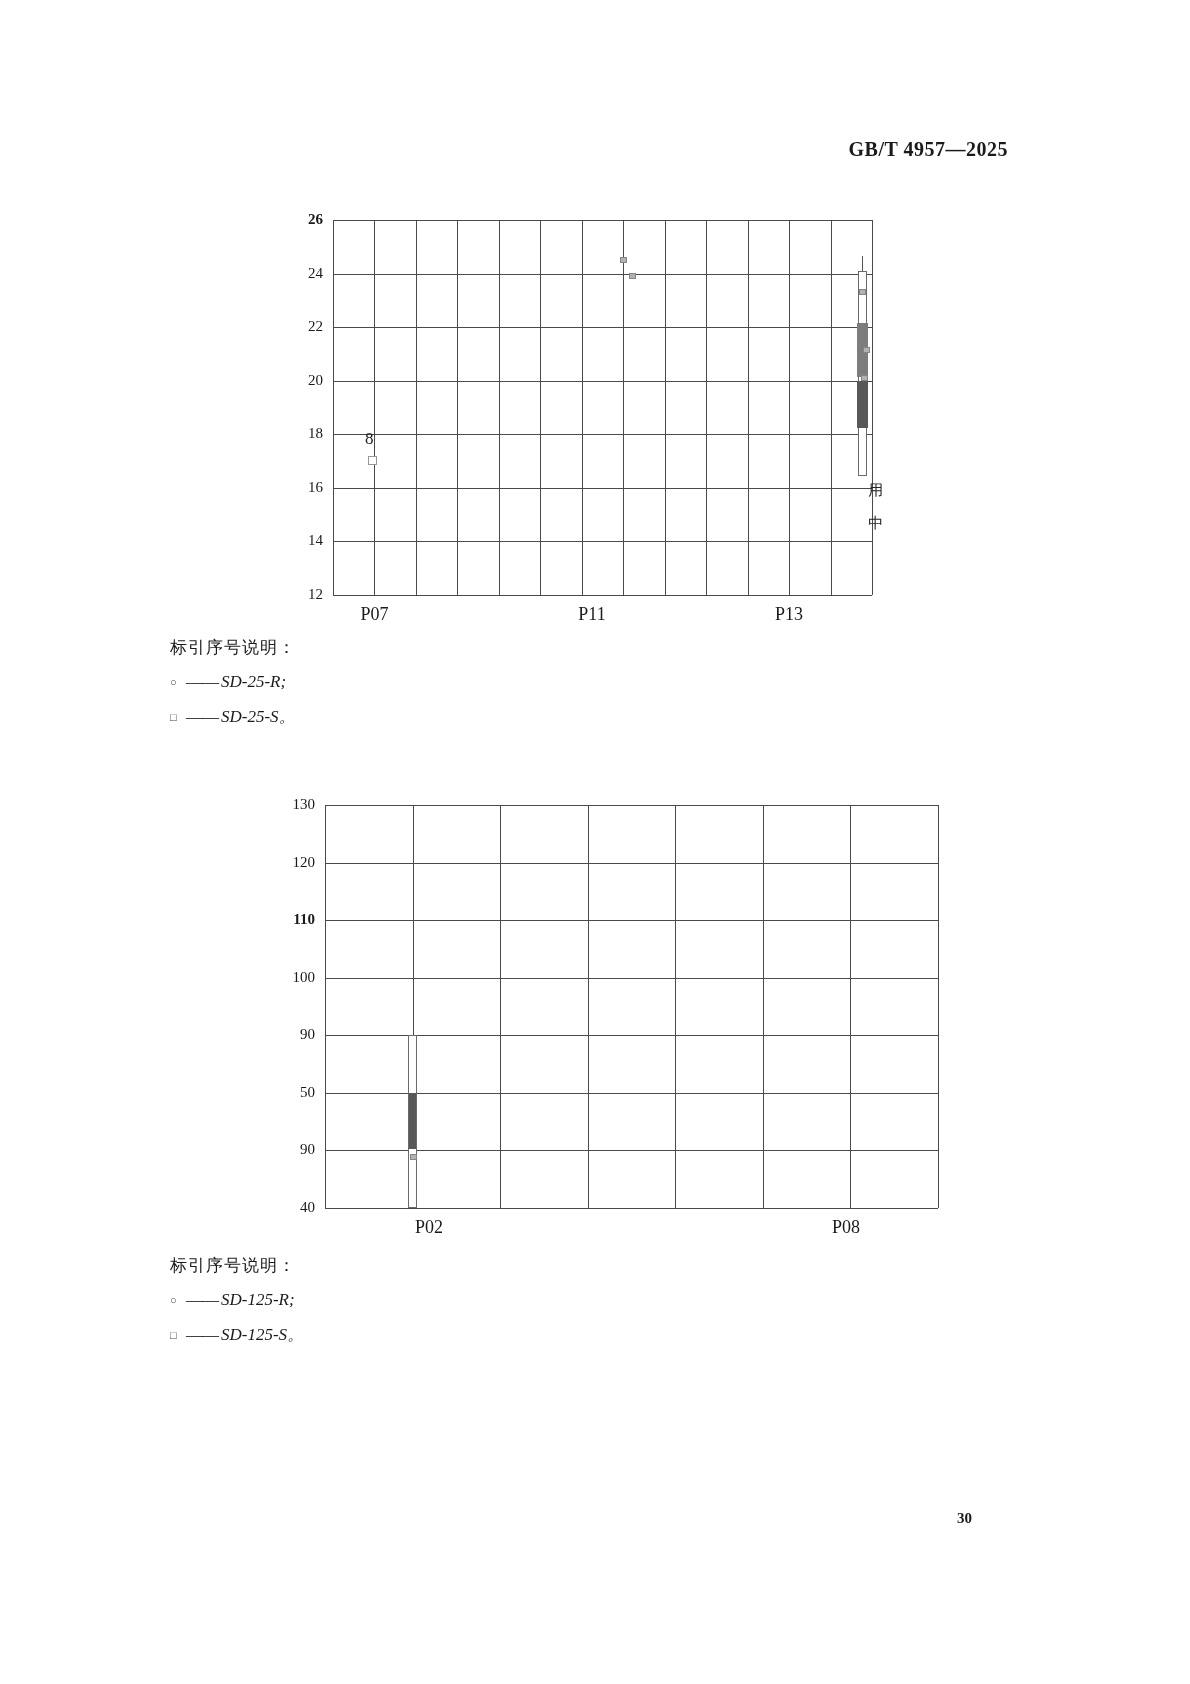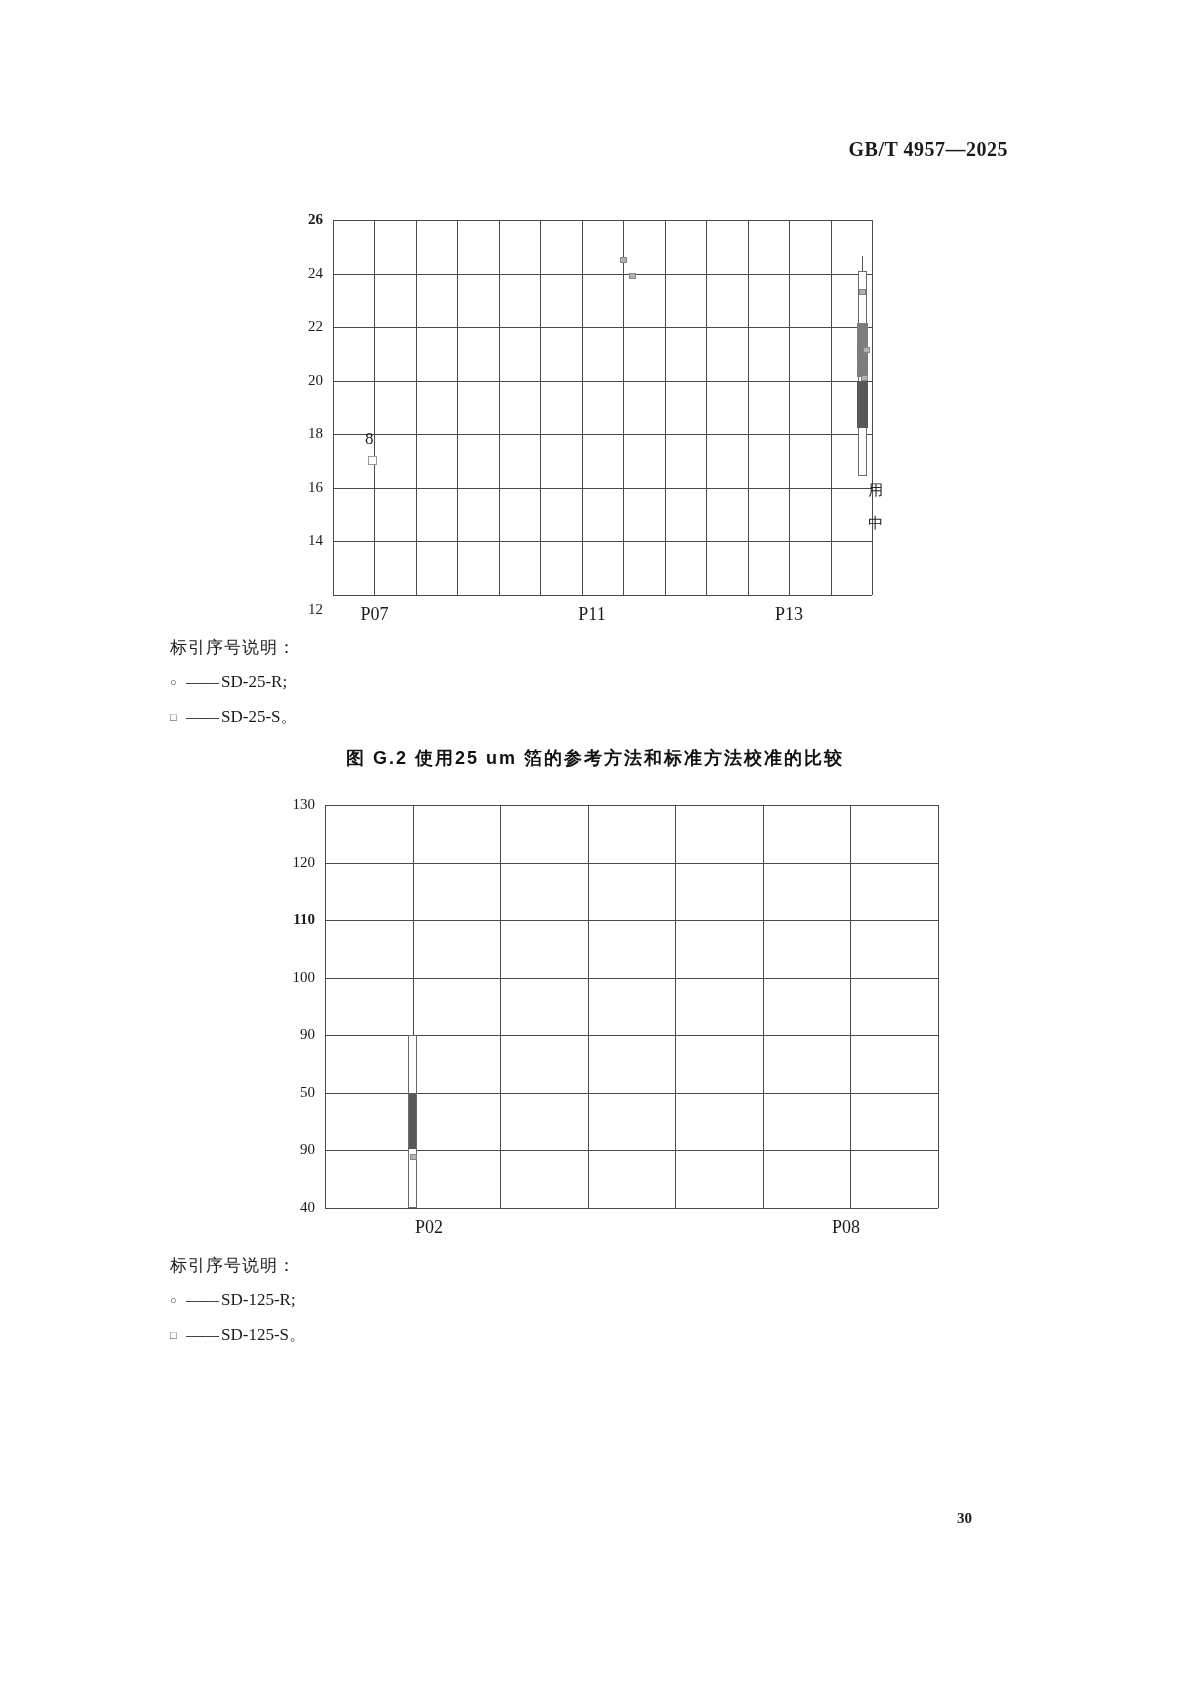--- a/index.html
+++ b/index.html
@@ -15,21 +15,21 @@
   .mark-square{position:absolute;width:9px;height:9px;border:1px solid #979797;background:#fff;box-sizing:border-box;}
   .mark-tiny{position:absolute;width:7px;height:6px;background:#b2b2b2;border:1px solid #858585;box-sizing:border-box;}
   .mark-box{position:absolute;background:#fff;border:1px solid #6a6a6a;box-sizing:border-box;}
   .mark-bar{position:absolute;}
   .mark-vline{position:absolute;width:1px;background:#555;}
   .legend{position:absolute;left:170px;font-size:17px;}
   .legend-title{margin-bottom:13px;letter-spacing:1px;}
   .legend-row{display:flex;align-items:center;margin-bottom:13px;}
   .sym{display:inline-block;width:16px;font-size:11px;color:#3d3d3d;}
   .dash{letter-spacing:-1px;}
-  .lab{margin-left:3px;}
+  .lab{margin-left:3px;font-style:italic;}
   .caption{position:absolute;left:0;width:100%;text-align:center;
            font-family:"Liberation Sans","DejaVu Sans",sans-serif;
            font-weight:bold;font-size:18px;letter-spacing:2px;color:#111;}
   .pagenum{position:absolute;top:1510px;right:218px;font-size:15px;font-weight:bold;}
 </style>
 </head>
 <body>
 
 <div class="page">
 
@@ -44,21 +44,21 @@
       <div class="ytick" style="left: -52px; top: 98.1429px;">22</div>
       <div class="hline" style="top: 160.714px; width: 539px;"></div>
       <div class="ytick" style="left: -52px; top: 151.714px;">20</div>
       <div class="hline" style="top: 214.286px; width: 539px;"></div>
       <div class="ytick" style="left: -52px; top: 205.286px;">18</div>
       <div class="hline" style="top: 267.857px; width: 539px;"></div>
       <div class="ytick" style="left: -52px; top: 258.857px;">16</div>
       <div class="hline" style="top: 321.429px; width: 539px;"></div>
       <div class="ytick" style="left: -52px; top: 312.429px;">14</div>
       <div class="hline" style="top: 375px; width: 539px;"></div>
-      <div class="ytick" style="left: -52px; top: 366px; margin-top: 15px;">12</div>
+      <div class="ytick" style="left: -52px; top: 366px;">12</div>
       <div class="vline" style="left: 0px; height: 375px;"></div>
       <div class="vline" style="left: 41.4615px; height: 375px;"></div>
       <div class="vline" style="left: 82.9231px; height: 375px;"></div>
       <div class="vline" style="left: 124.385px; height: 375px;"></div>
       <div class="vline" style="left: 165.846px; height: 375px;"></div>
       <div class="vline" style="left: 207.308px; height: 375px;"></div>
       <div class="vline" style="left: 248.769px; height: 375px;"></div>
       <div class="vline" style="left: 290.231px; height: 375px;"></div>
       <div class="vline" style="left: 331.692px; height: 375px;"></div>
       <div class="vline" style="left: 373.154px; height: 375px;"></div>
@@ -91,21 +91,20 @@
         <span class="dash">——</span>
         <span class="lab">SD-25-R;</span>
     </div>
     <div class="legend-row">
       <span class="sym">□</span>
         <span class="dash">——</span>
         <span class="lab">SD-25-S。</span>
     </div>
   </div>
 
-  <div class="caption" style="top:746px">图 G.2  使用25  um 箔的参考方法和标准方法校准的比较</div>
 
   <div class="chart" style="left: 325px; top: 805px; width: 613px; height: 403px;">
       <div class="hline" style="top: 0px; width: 613px;"></div>
       <div class="ytick" style="left: -52px; top: -9px;">130</div>
       <div class="hline" style="top: 57.5714px; width: 613px;"></div>
       <div class="ytick" style="left: -52px; top: 48.5714px;">120</div>
       <div class="hline" style="top: 115.143px; width: 613px;"></div>
       <div class="ytick" style="left: -52px; top: 106.143px; font-weight: bold;">110</div>
       <div class="hline" style="top: 172.714px; width: 613px;"></div>
       <div class="ytick" style="left: -52px; top: 163.714px;">100</div>

